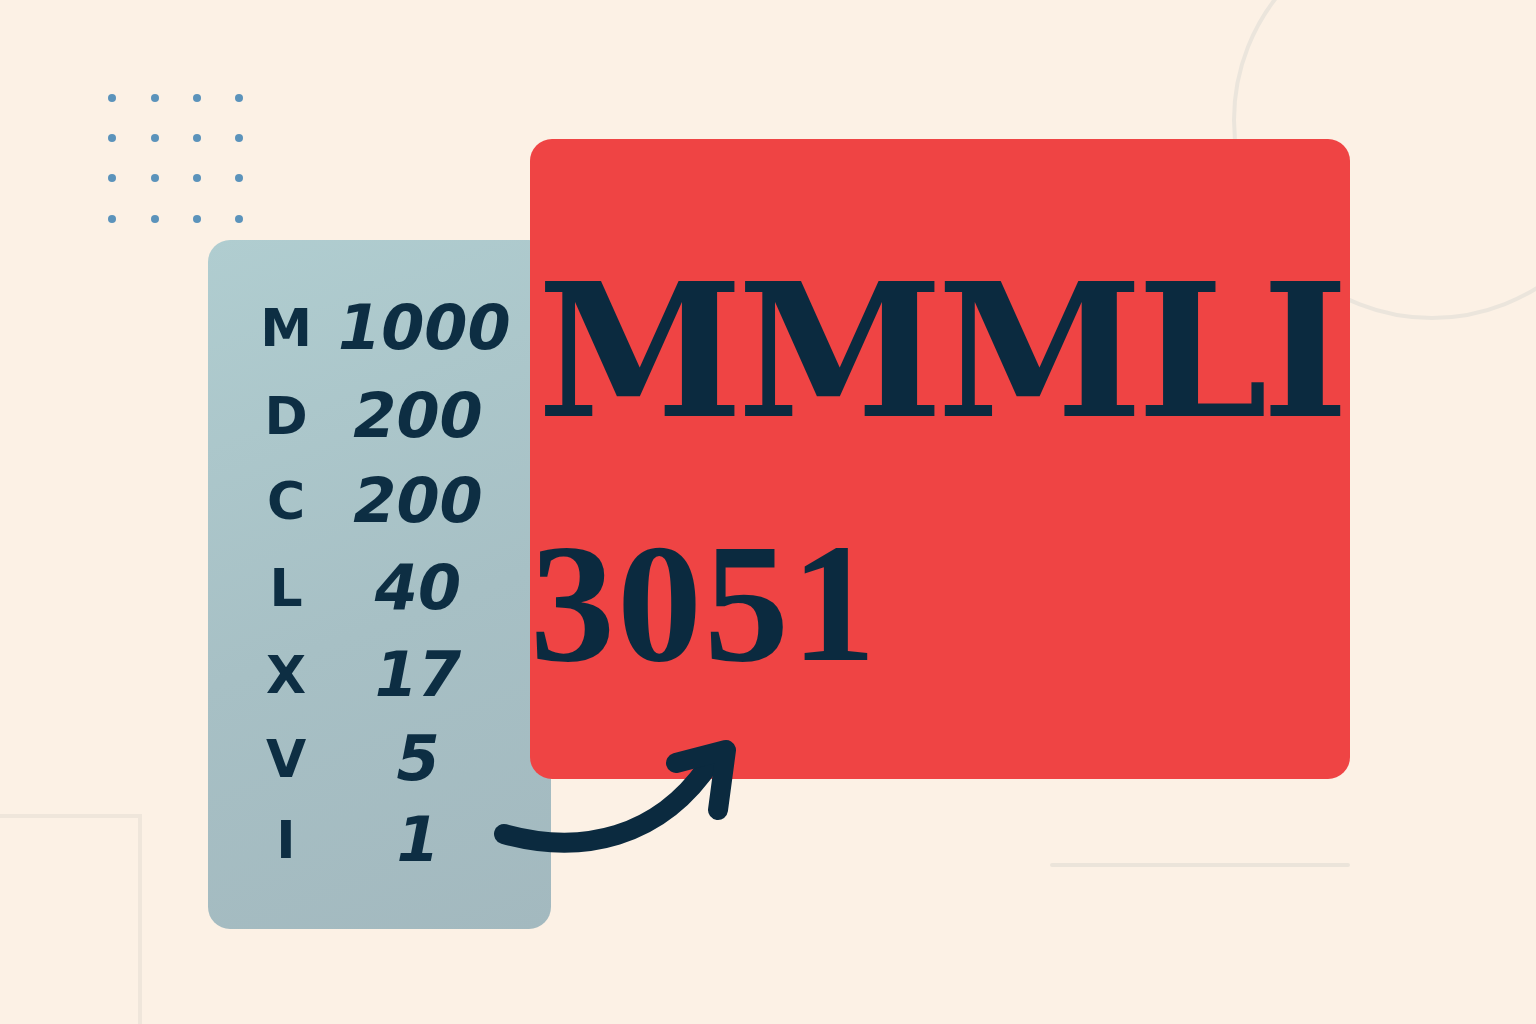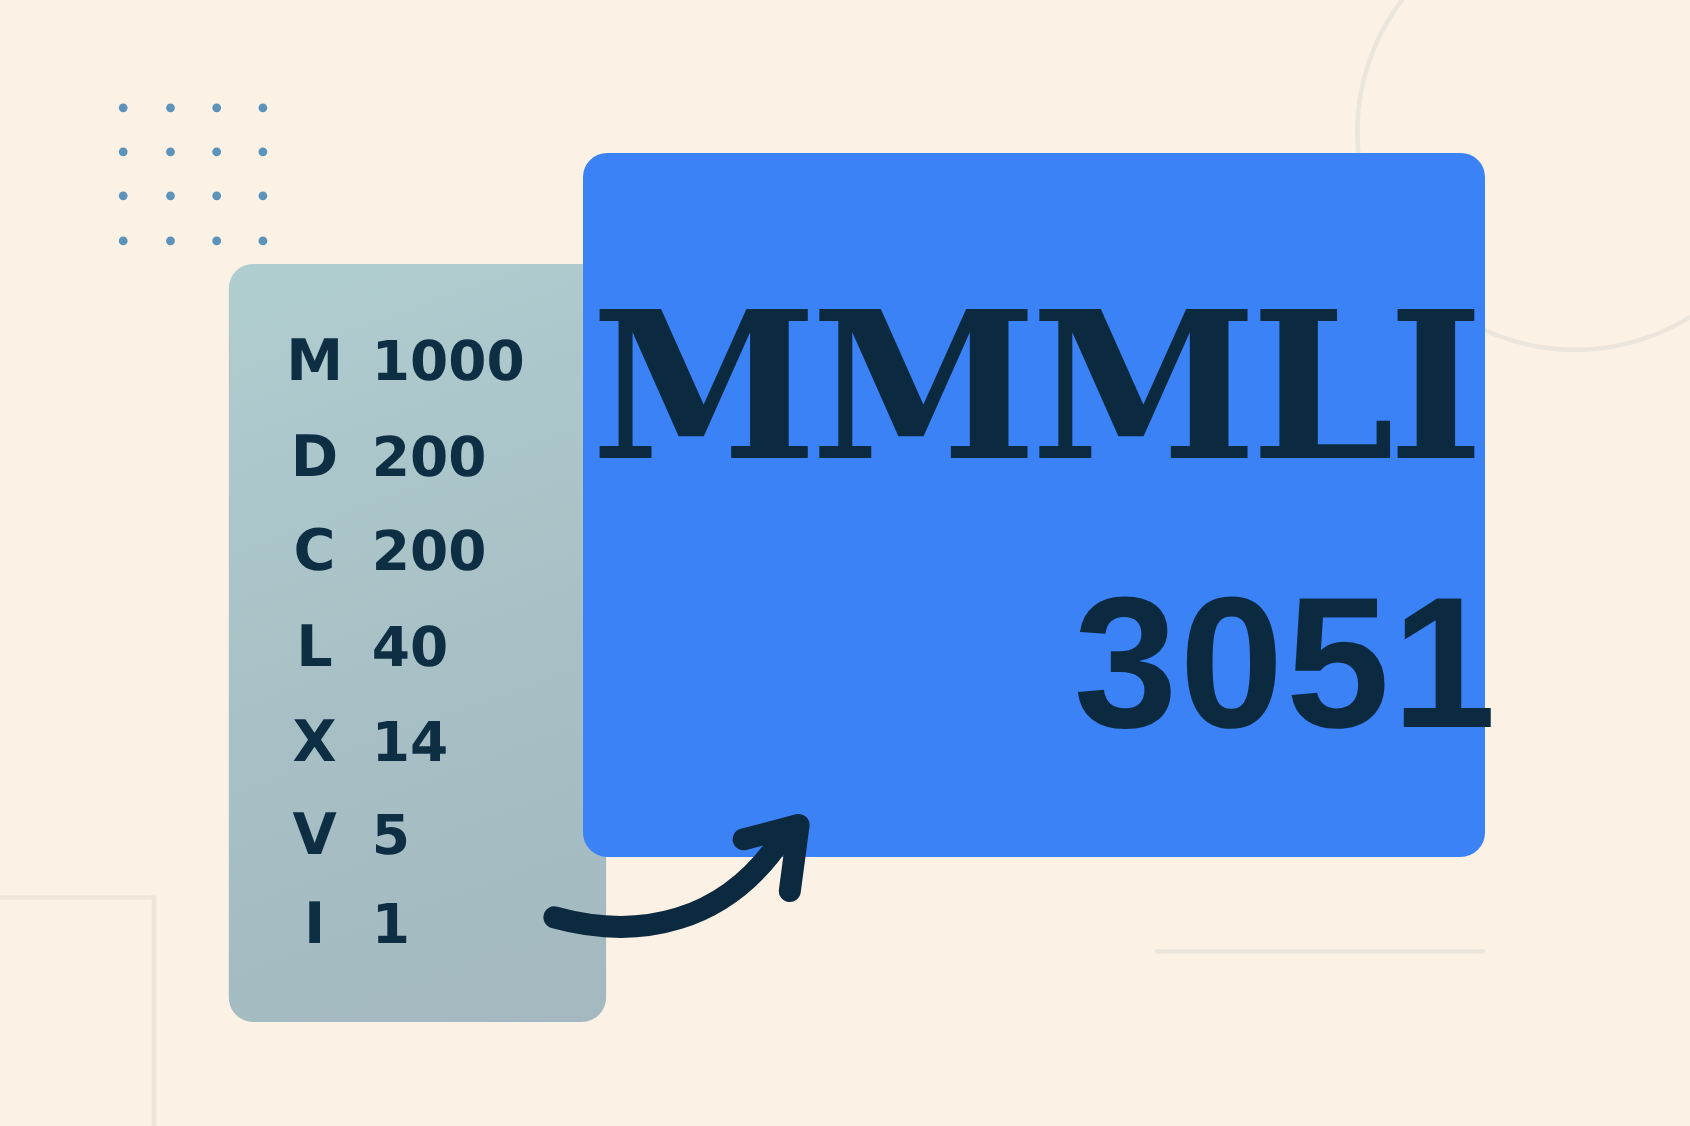--- a/index.html
+++ b/index.html
@@ -26,35 +26,35 @@
       position: absolute; left: 208px; top: 240px; width: 343px; height: 689px;
       border-radius: 22px;
       background: linear-gradient(160deg, #b0cdd0 0%, #a7c0c5 55%, #a3b9bf 100%);
     }
     .legend-row { position: absolute; left: 0; width: 100%; height: 60px; }
     .legend-symbol {
       position: absolute; left: 48px; width: 60px; text-align: center;
       font-size: 52px; font-weight: bold; color: #0d2e43; line-height: 60px;
     }
     .legend-value {
-      position: absolute; left: 130px; width: 160px; text-align: left;
-      font-size: 50px; font-weight: bold; color: #0d2e43; line-height: 60px;
+      position: absolute; left: 130px; width: 160px; text-align: center;
+      font-size: 62px; font-weight: bold; color: #0d2e43; line-height: 60px; font-style: italic;
     }
     .result-card {
       position: absolute; left: 530px; top: 139px; width: 820px; height: 640px;
-      border-radius: 22px; background: #3b82f6;
+      border-radius: 22px; background: #ef4444;
     }
     .roman-result {
       position: absolute; left: 0; top: 122px; width: 100%; text-align: center;
       font-family: "DejaVu Serif", serif; font-weight: bold;
       font-size: 186px; line-height: 180px; color: #0b2a3f; letter-spacing: -6px;
     }
     .arabic-result {
-      position: absolute; left: 12px; top: 384px; width: 100%; text-align: right;
-      font-family: Liberation Sans, sans-serif; font-weight: bold;
+      position: absolute; left: 0; top: 384px; width: 100%; text-align: left;
+      font-family: Liberation Serif, serif; font-weight: bold;
       font-size: 170px; line-height: 160px; color: #0b2a3f; letter-spacing: 2px;
     }
     .arrow { position: absolute; left: 490px; top: 730px; width: 260px; height: 140px; }
   </style>
 </head>
 <body>
 
 <div class="deco-circle"></div>
 <div class="deco-rect"></div>
 <div class="deco-line"></div>
@@ -90,21 +90,21 @@
   <div class="legend-row" style="top:231px">
     <span class="legend-symbol">C</span>
     <span class="legend-value">200</span>
   </div>
   <div class="legend-row" style="top:318px">
     <span class="legend-symbol">L</span>
     <span class="legend-value">40</span>
   </div>
   <div class="legend-row" style="top:405px">
     <span class="legend-symbol">X</span>
-    <span class="legend-value">14</span>
+    <span class="legend-value">17</span>
   </div>
   <div class="legend-row" style="top:489px">
     <span class="legend-symbol">V</span>
     <span class="legend-value">5</span>
   </div>
   <div class="legend-row" style="top:570px">
     <span class="legend-symbol">I</span>
     <span class="legend-value">1</span>
   </div>
 </div>

